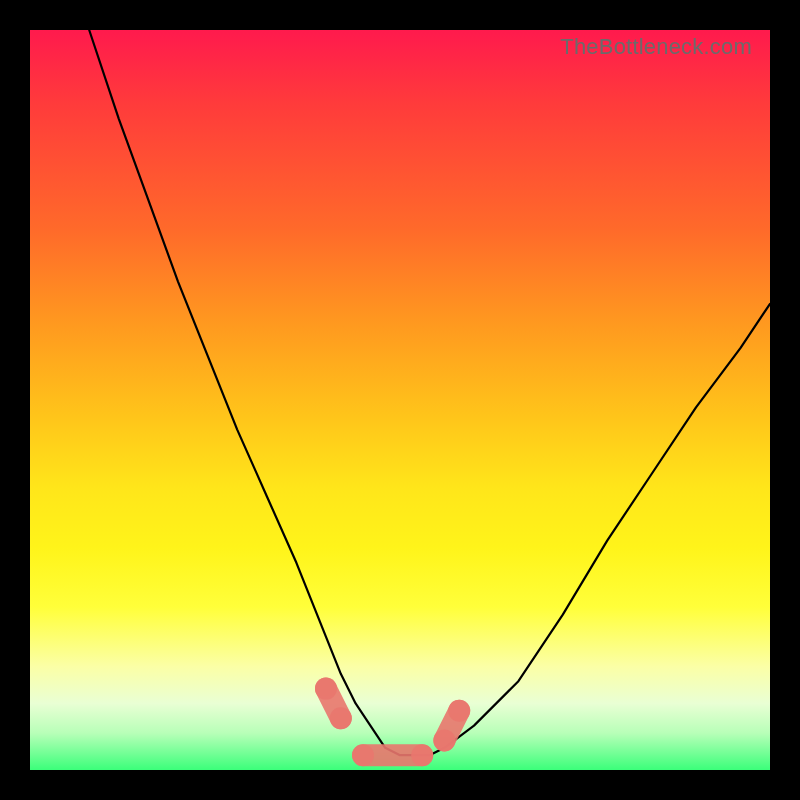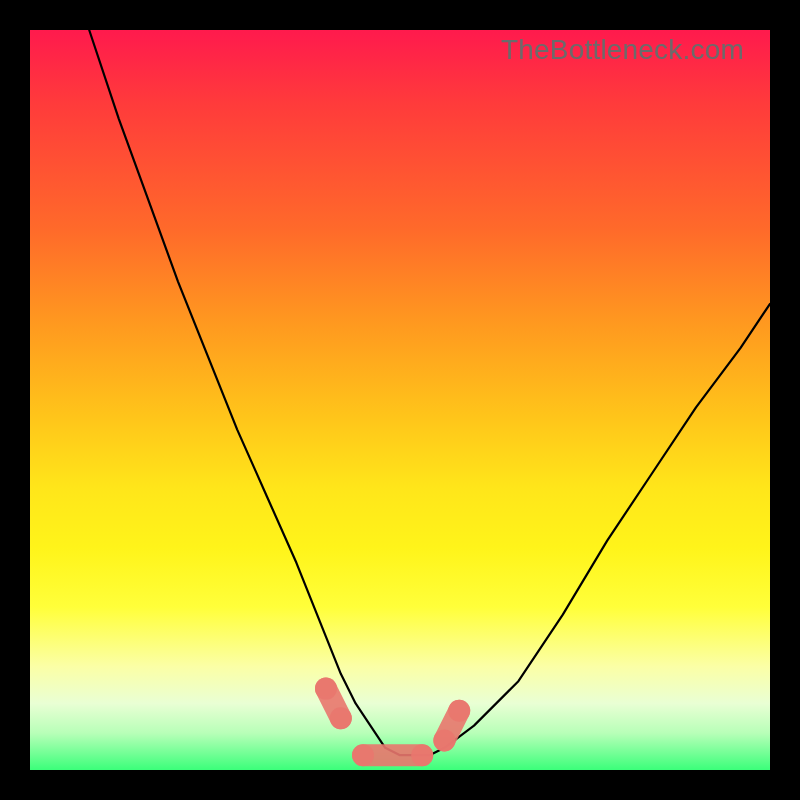--- a/index.html
+++ b/index.html
@@ -35,23 +35,23 @@
       #ffff3a 78%,
       #fbffa6 86%,
       #e9ffd4 91%,
       #b8ffb8 95%,
       #3bff7a 100%
     );
   }
   .watermark {
     position: absolute;
     top: 4px;
-    right: 26px;
+    right: 18px;
     color: #6b6b6b;
-    font-size: 28px;
+    font-size: 22px;
     font-weight: 500;
     letter-spacing: 0.2px;
     pointer-events: none;
   }
   svg.curve {
     position: absolute;
     left: 0;
     top: 0;
     width: 740px;
     height: 740px;

